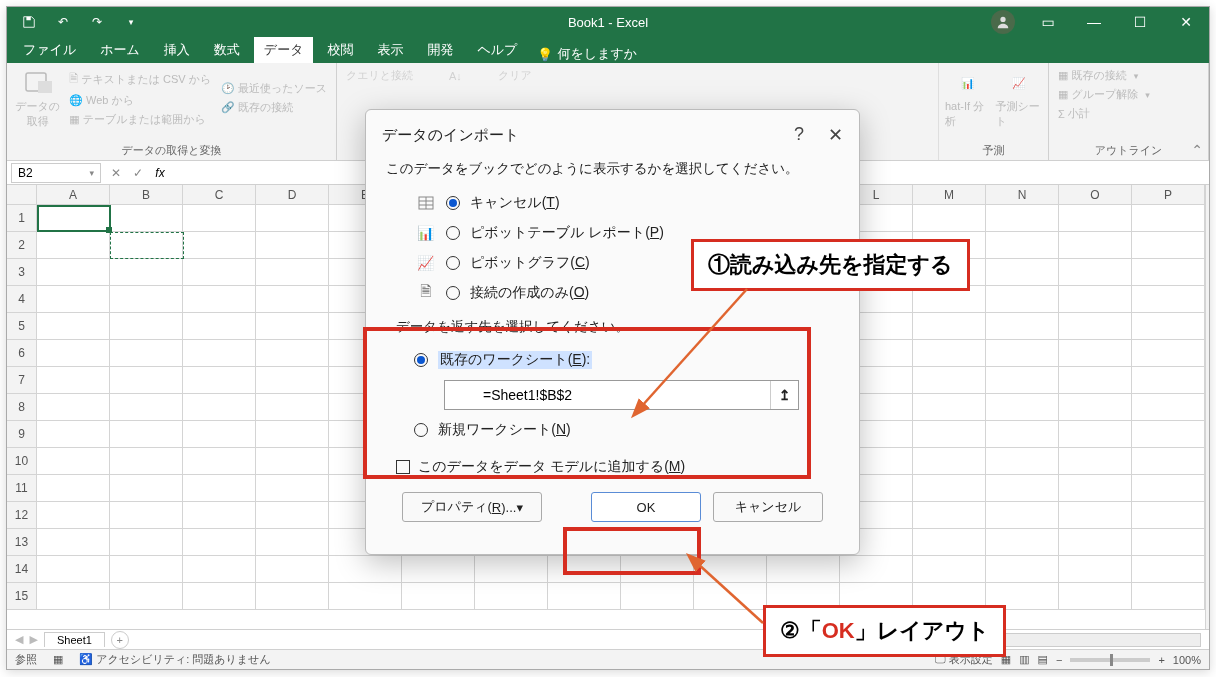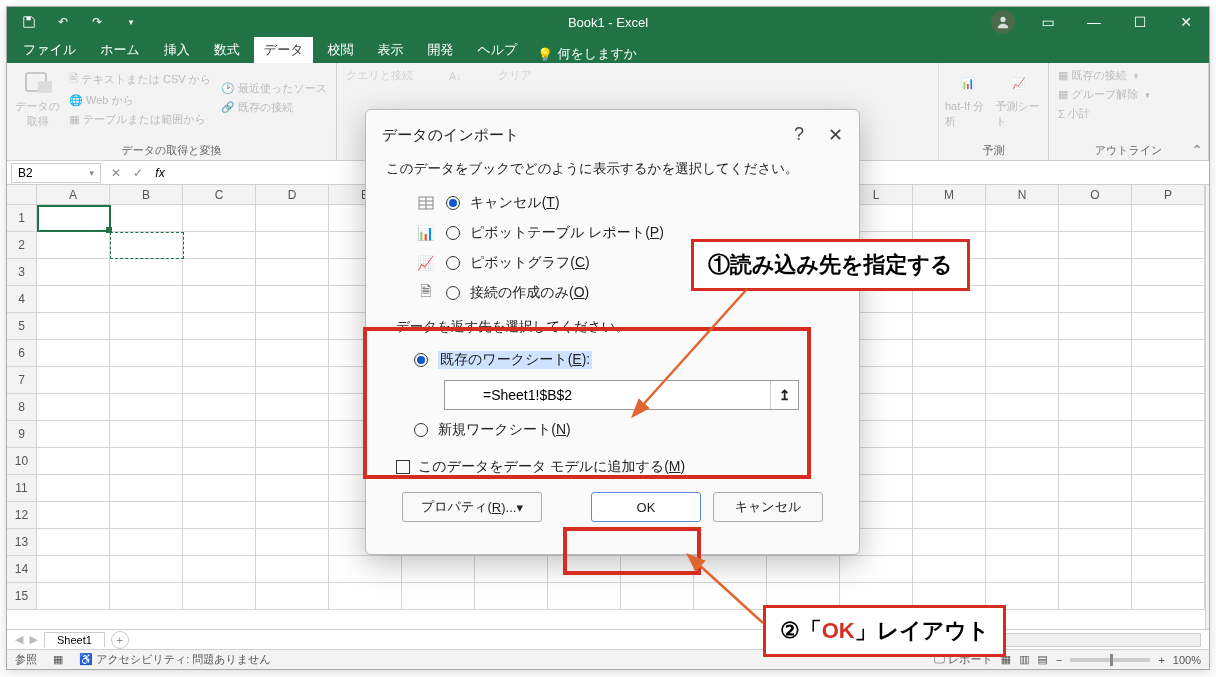--- a/index.html
+++ b/index.html
@@ -587,21 +587,21 @@
     <div style="width:200px;height:14px;background:#eee;border:1px solid #ccc"></div>
   </div>
 
   <div class="statusbar">
     <div style="display:flex;gap:16px;align-items:center">
       <span>参照</span>
       <span>▦</span>
       <span>♿ <span>アクセシビリティ: 問題ありません</span></span>
     </div>
     <div class="status-right">
-      <span>🖵 <span>レポート</span></span>
+      <span>🖵 <span>表示設定</span></span>
       <span>▦</span>
       <span>▥</span>
       <span>▤</span>
       <span>−</span>
       <span class="zoom-slider"></span>
       <span>+</span>
       <span>100%</span>
     </div>
   </div>
 

